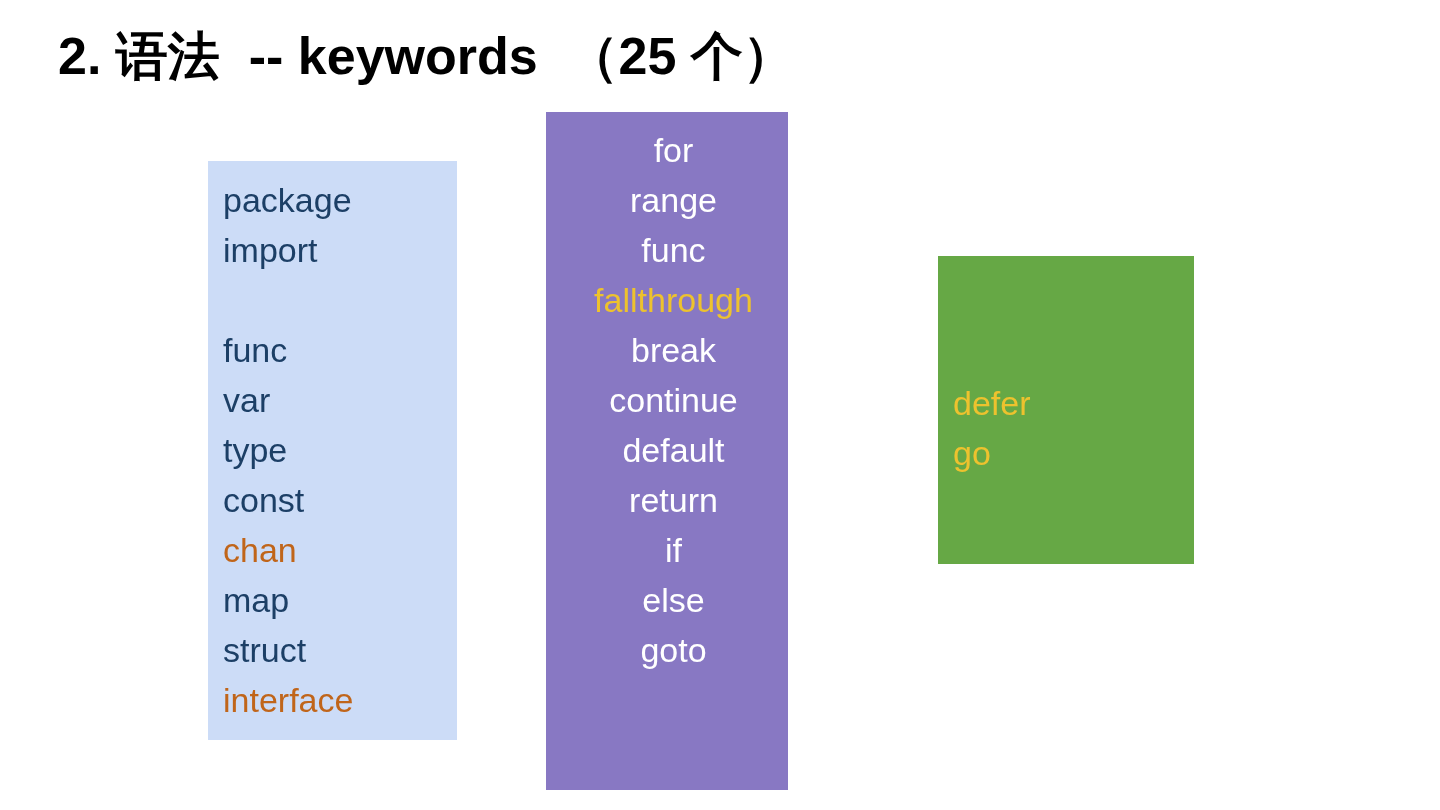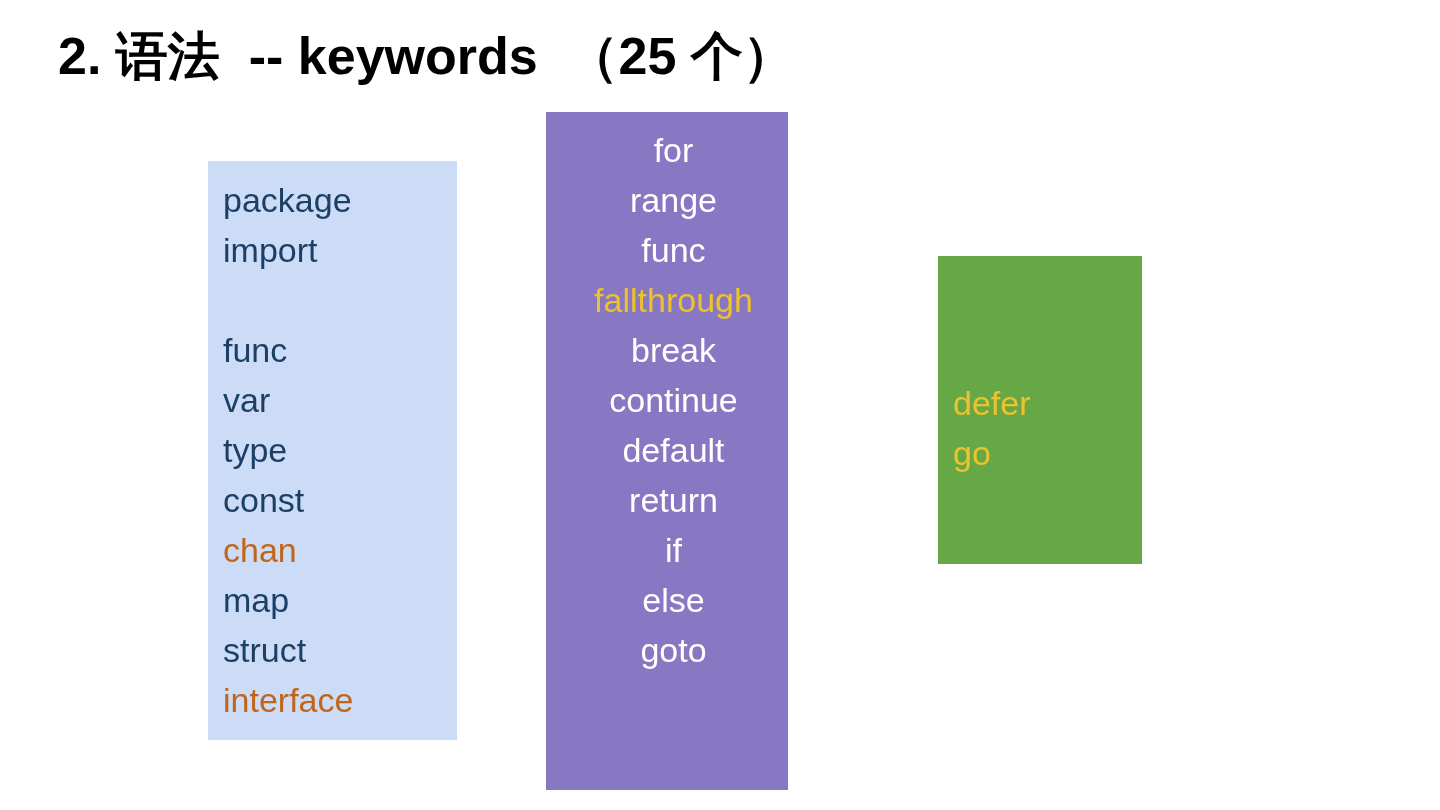--- a/index.html
+++ b/index.html
@@ -82,21 +82,21 @@
     padding: 13px 0 0 13px;
     text-align: center;
   }
   #box-control-flow .kw-item { color: #ffffff; }
   #box-control-flow .kw-item.accent { color: #edc22e; }
 
   
   #box-concurrency {
     left: 938px;
     top: 256px;
-    width: 204px;
+    width: 256px;
     height: 308px;
     background: #66a845;
     padding: 122px 0 0 15px;
   }
   #box-concurrency .kw-item { color: #edc22e; }
   #box-concurrency .kw-item.accent { color: #edc22e; }
 </style>
 </head>
 <body>
 

